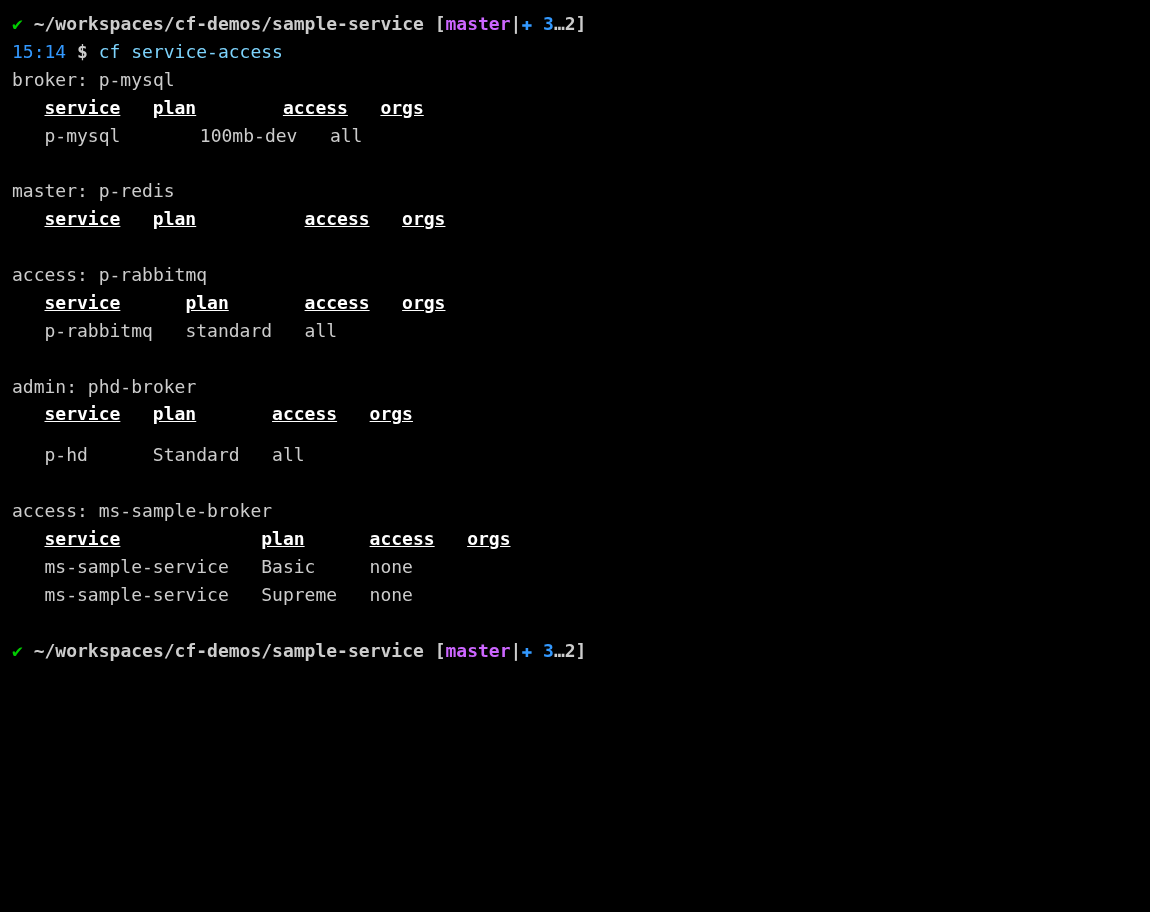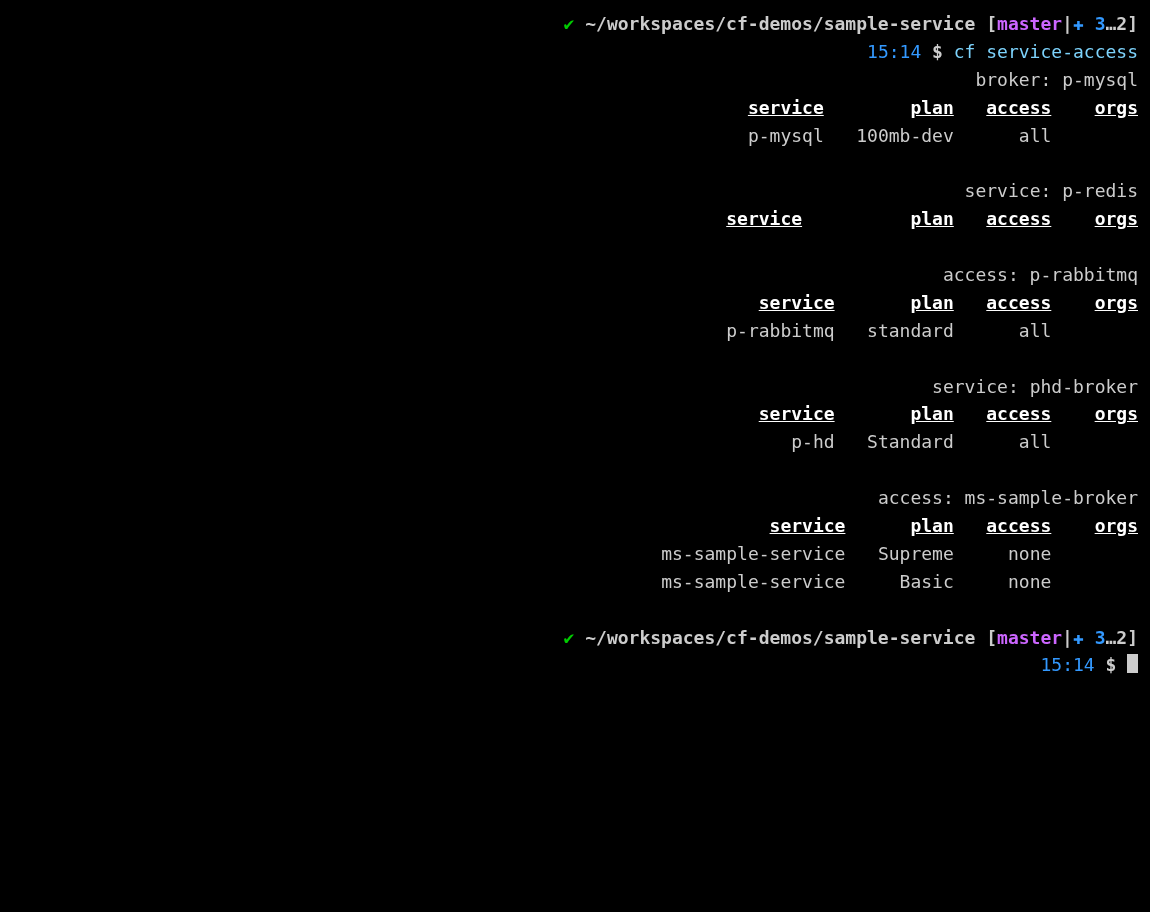--- a/index.html
+++ b/index.html
@@ -22,57 +22,56 @@
     .pipe { color: #cccccc; font-weight: bold; }
     .plus { color: #3399ff; font-weight: bold; }
     .num1 { color: #3399ff; font-weight: bold; }
     .dots { color: #cccccc; font-weight: bold; }
     .num2 { color: #cccccc; font-weight: bold; }
     .time { color: #3399ff; font-weight: normal; }
     .dollar { color: #cccccc; font-weight: bold; }
     .cmd { color: #7dd3fc; }
     .status-prefix { color: #cccccc; }
     .admin { color: #00cccc; font-weight: bold; }
-    .broker-label { color: #cccccc; margin-left: 46px; }
+    .broker-label { color: #cccccc; }
     .th { color: #ffffff; font-weight: bold; text-decoration: underline; }
     .td { color: #cccccc; }
-    .line { white-space: pre; text-align: right; }
+    .line { white-space: pre; }
     .indent { display: inline-block; width: 3ch; }
     .blank { height: 1.55em; }
     .cursor {
       display: inline-block;
       width: 0.6em;
       height: 1.1em;
       background: #cccccc;
       vertical-align: text-bottom;
       margin-bottom: 2px;
     }
     .row-cell { display: inline-block; }
   </style>
 </head>
 <body>
 
 <div id="terminal">
     <div class="line"><span class="check">✔</span><span> </span><span class="path">~/workspaces/cf-demos/sample-service</span><span> </span><span class="bracket">[</span><span class="branch">master</span><span class="pipe">|</span><span class="plus">✚</span><span> </span><span class="num1">3</span><span class="dots">…</span><span class="num2">2</span><span class="bracket">]</span></div>
     <div class="line"><span class="time">15:14</span><span> </span><span class="dollar">$</span><span> </span><span class="cmd">cf service-access</span></div>
     <div class="line"><span class="broker-label">broker: p-mysql</span></div>
     <div class="line"><span class="indent"></span><span class="th row-cell" style="min-width: 10ch;">service</span><span class="th row-cell" style="min-width: 12ch;">plan</span><span class="th row-cell" style="min-width: 9ch;">access</span><span class="th row-cell" style="min-width: 8ch;">orgs</span></div>
-    <div class="line"><span class="indent"></span><span class="td row-cell" style="min-width: 10ch;">p-mysql</span><span class="td row-cell" style="min-width: 12ch;">100mb-dev</span><span class="td row-cell" style="min-width: 9ch;">all</span><span class="td row-cell" style="min-width: 8ch;"></span></div>
+    <div class="line"><span class="indent"></span><span class="td row-cell" style="min-width: 10ch;">p-mysql</span><span class="td row-cell" style="min-width: 12ch; margin-left: 47px;">100mb-dev</span><span class="td row-cell" style="min-width: 9ch;">all</span><span class="td row-cell" style="min-width: 8ch;"></span></div>
     <div class="blank"></div>
-    <div class="line"><span class="broker-label">service: p-redis</span></div>
+    <div class="line"><span class="broker-label">master: p-redis</span></div>
     <div class="line"><span class="indent"></span><span class="th row-cell" style="min-width: 10ch;">service</span><span class="th row-cell" style="min-width: 14ch;">plan</span><span class="th row-cell" style="min-width: 9ch;">access</span><span class="th row-cell" style="min-width: 8ch;">orgs</span></div>
     <div class="blank"></div>
     <div class="line"><span class="broker-label">access: p-rabbitmq</span></div>
     <div class="line"><span class="indent"></span><span class="th row-cell" style="min-width: 13ch;">service</span><span class="th row-cell" style="min-width: 11ch;">plan</span><span class="th row-cell" style="min-width: 9ch;">access</span><span class="th row-cell" style="min-width: 8ch;">orgs</span></div>
     <div class="line"><span class="indent"></span><span class="td row-cell" style="min-width: 13ch;">p-rabbitmq</span><span class="td row-cell" style="min-width: 11ch;">standard</span><span class="td row-cell" style="min-width: 9ch;">all</span><span class="td row-cell" style="min-width: 8ch;"></span></div>
     <div class="blank"></div>
-    <div class="line"><span class="broker-label">service: phd-broker</span></div>
+    <div class="line"><span class="broker-label">admin: phd-broker</span></div>
     <div class="line"><span class="indent"></span><span class="th row-cell" style="min-width: 10ch;">service</span><span class="th row-cell" style="min-width: 11ch;">plan</span><span class="th row-cell" style="min-width: 9ch;">access</span><span class="th row-cell" style="min-width: 8ch;">orgs</span></div>
-    <div class="line"><span class="indent"></span><span class="td row-cell" style="min-width: 10ch;">p-hd</span><span class="td row-cell" style="min-width: 11ch;">Standard</span><span class="td row-cell" style="min-width: 9ch;">all</span><span class="td row-cell" style="min-width: 8ch;"></span></div>
+    <div class="line"><span class="indent"></span><span class="td row-cell" style="min-width: 10ch; margin-top: 13px;">p-hd</span><span class="td row-cell" style="min-width: 11ch;">Standard</span><span class="td row-cell" style="min-width: 9ch;">all</span><span class="td row-cell" style="min-width: 8ch;"></span></div>
     <div class="blank"></div>
     <div class="line"><span class="broker-label">access: ms-sample-broker</span></div>
     <div class="line"><span class="indent"></span><span class="th row-cell" style="min-width: 20ch;">service</span><span class="th row-cell" style="min-width: 10ch;">plan</span><span class="th row-cell" style="min-width: 9ch;">access</span><span class="th row-cell" style="min-width: 8ch;">orgs</span></div>
+    <div class="line"><span class="indent"></span><span class="td row-cell" style="min-width: 20ch;">ms-sample-service</span><span class="td row-cell" style="min-width: 10ch;">Basic</span><span class="td row-cell" style="min-width: 9ch;">none</span><span class="td row-cell" style="min-width: 8ch;"></span></div>
     <div class="line"><span class="indent"></span><span class="td row-cell" style="min-width: 20ch;">ms-sample-service</span><span class="td row-cell" style="min-width: 10ch;">Supreme</span><span class="td row-cell" style="min-width: 9ch;">none</span><span class="td row-cell" style="min-width: 8ch;"></span></div>
-    <div class="line"><span class="indent"></span><span class="td row-cell" style="min-width: 20ch;">ms-sample-service</span><span class="td row-cell" style="min-width: 10ch;">Basic</span><span class="td row-cell" style="min-width: 9ch;">none</span><span class="td row-cell" style="min-width: 8ch;"></span></div>
     <div class="blank"></div>
     <div class="line"><span class="check">✔</span><span> </span><span class="path">~/workspaces/cf-demos/sample-service</span><span> </span><span class="bracket">[</span><span class="branch">master</span><span class="pipe">|</span><span class="plus">✚</span><span> </span><span class="num1">3</span><span class="dots">…</span><span class="num2">2</span><span class="bracket">]</span></div>
-    <div class="line"><span class="time">15:14</span><span> </span><span class="dollar">$</span><span> </span><span class="cursor"></span></div>
   </div>
 
 </body></html>

